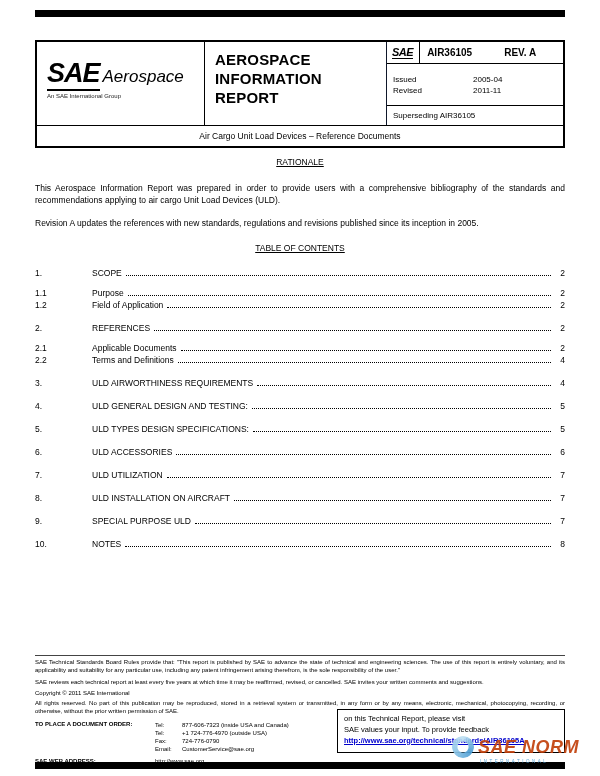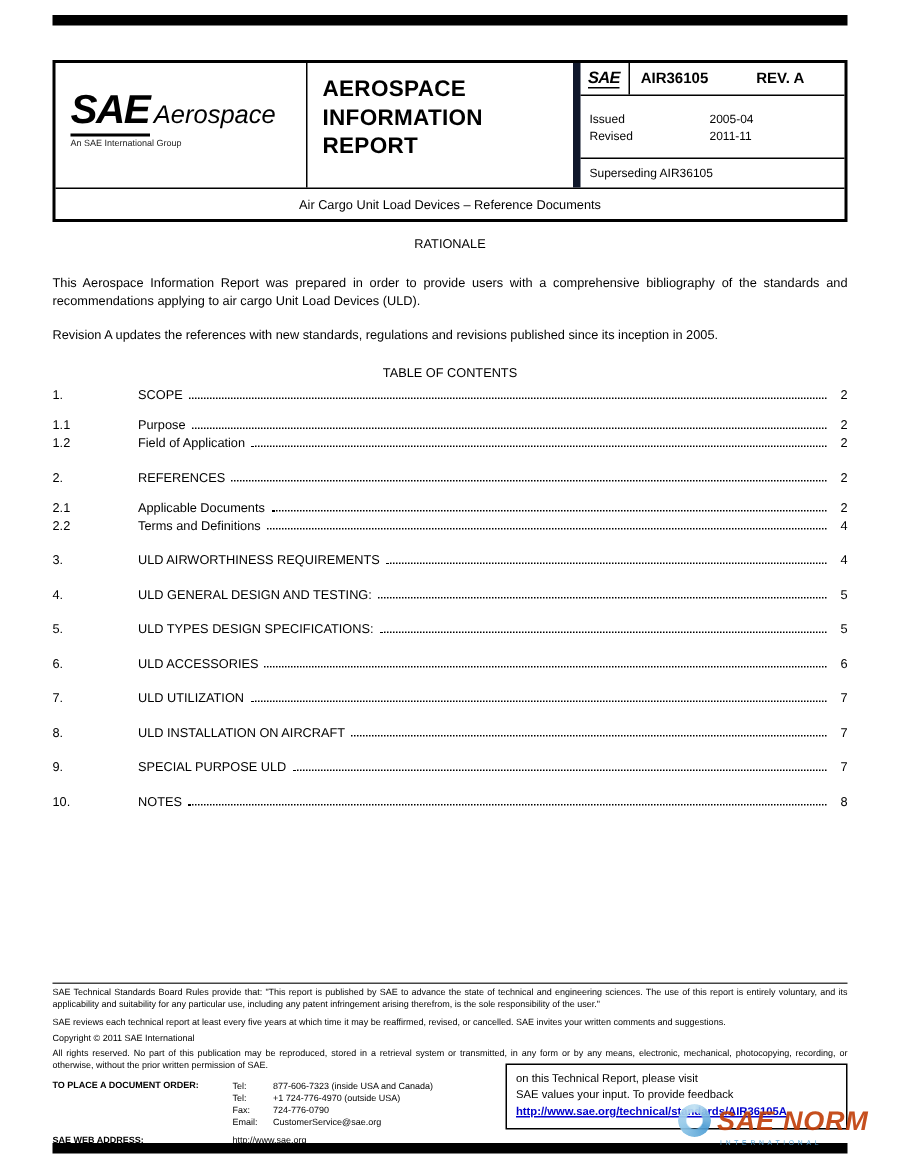--- a/index.html
+++ b/index.html
@@ -12,38 +12,38 @@
   .bar-top { top:10px; }
   .bar-bottom { top:762px; }
 
   
   .header-table { position:absolute; left:35px; top:40px; width:530px; border:2px solid #000; background:#fff; }
   .header-top { display:flex; height:84px; border-bottom:1px solid #000; }
   .cell-logo { width:168px; border-right:1px solid #000; padding:16px 6px 4px 10px; position:relative; }
   .sae-big { font-size:27px; font-weight:bold; font-style:italic; letter-spacing:-1px; border-bottom:2px solid #000; padding-bottom:1px; }
   .aero-word { font-size:17px; font-style:italic; margin-left:3px;text-align:right; }
   .logo-tagline { font-size:6px; margin-top:4px; color:#222; }
-  .cell-doctype { width:182px; border-right:5px solid #0f172a; padding:9px 10px; font-weight:bold; font-size:15px; line-height:1.25; letter-spacing:0.2px; }
+  .cell-doctype { width:182px; border-right:1px solid #0f172a; padding:9px 10px; font-weight:bold; font-size:15px; line-height:1.25; letter-spacing:0.2px; }
   .cell-meta { flex:1; display:flex; flex-direction:column; }
   .meta-row1 { display:flex; align-items:stretch; height:22px; border-bottom:1px solid #000; font-size:10px; font-weight:bold; }
   .meta-logo-cell { border-right:1px solid #000; display:flex; align-items:center; padding:0 6px 0 5px; }
   .sae-small { font-size:11px; font-weight:bold; font-style:italic; border-bottom:1.5px solid #000; letter-spacing:-0.5px; }
   .meta-num { display:flex; align-items:center; gap:32px; padding-left:7px; }
   .meta-rows { flex:1; border-bottom:1px solid #000; padding:4px 6px; font-size:8px; display:flex; flex-direction:column; justify-content:center; gap:2px; }
   .meta-line { display:flex; }
   .meta-line .lbl { width:80px; }
   .meta-row3 { height:19px; padding:0 6px; font-size:8px; display:flex; align-items:center; }
   .header-doc-title { height:20px; display:flex; align-items:center; justify-content:center; font-size:8.5px; }
 
   
   .content { position:absolute; left:35px; top:157px; width:530px; font-size:8.5px; }
-  .center-heading { text-align:center; font-size:8.5px; }
+  .center-heading { text-align:center; font-size:8.5px;text-decoration:underline; }
   .rationale-heading { margin-bottom:16px; }
   .para { text-align:justify; line-height:1.4; margin-bottom:11px; }
-  .toc-heading { margin:13px 0 3px;text-align:center; }
+  .toc-heading { margin:13px 0 13px;text-align:center; }
   .toc-row { display:flex; align-items:flex-end; height:12px; }
   .toc-num { width:57px; flex:none; }
   .toc-label { white-space:nowrap; padding-right:2px; }
   .toc-leader { flex:1; border-bottom:1px dotted #000; margin:0 2px 2px 2px; min-width:10px; }
   .toc-page { width:12px; flex:none; text-align:right; }
   .gap-lg { margin-top:11px; }
   .gap-sm { margin-top:8px; }
 
   
   .footer { position:absolute; left:35px; top:655px; width:530px; font-size:6px; line-height:1.3; }

